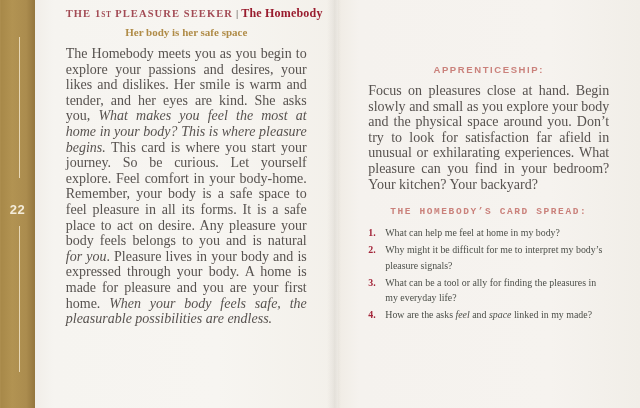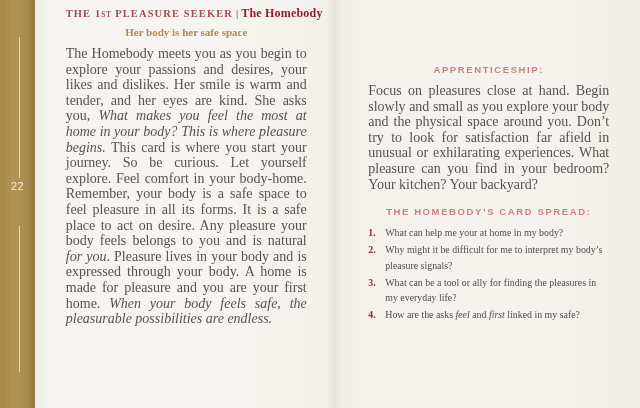--- a/index.html
+++ b/index.html
@@ -16,24 +16,24 @@
     width:35px; height:100%; position:relative; flex:none;
   }
   .band-left  { background:linear-gradient(90deg,#b4955560 0,#a88949 4%,#b29352 35%,#ab8c4e 75%,#94763d 100%); background-color:#ab8c4e; }
   .band-right { background:linear-gradient(90deg,#94763d 0,#ab8c4e 25%,#b29352 65%,#a88949 96%,#b4955560 100%); background-color:#ab8c4e; }
   .band-line { position:absolute; width:1px; background:#eee0c2; opacity:.9; }
   .band-left  .band-line { left:19px; }
   .band-right .band-line { left:15px; }
   .band-line-top    { top:37px;  height:141px; }
   .band-line-bottom { top:226px; height:146px; }
   .band-number {
-    position:absolute; top:180px; left:0; width:100%;
+    position:absolute; top:202px; left:0; width:100%;
     text-align:center; color:#f4ecda;
     font-family:"Liberation Sans", sans-serif;
-    font-size:11px; font-weight:normal; letter-spacing:.5px;
+    font-size:13px; font-weight:bold; letter-spacing:.5px;
   }
 
   
   .page { flex:1; position:relative; height:100%; }
   .page-left  { background:linear-gradient(90deg,#f1eee8 0,#f6f4f0 6%,#f7f5f1 60%,#f3f0ea 100%); }
   .page-right { background:linear-gradient(90deg,#f0ece5 0,#f5f2ee 7%,#f6f3ef 70%,#f1eee8 100%); }
   .gutter {
     position:absolute; left:327px; top:0; width:14px; height:100%;
     background:linear-gradient(90deg, rgba(80,70,60,0) 0, rgba(80,70,60,.06) 40%, rgba(80,70,60,.09) 55%, rgba(80,70,60,0) 100%);
     pointer-events:none;
@@ -56,21 +56,21 @@
     font-size:11px; margin-top:5px;
   }
 
   
   .sec-heading {
     text-align:center; color:#ca817b; font-weight:bold;
     font-family:"Liberation Sans", sans-serif;
     font-size:9.5px; letter-spacing:1.6px;
   }
   .heading-message { margin-top:23px; }
-  .heading-spread  { margin-top:11px; }
+  .heading-spread  { margin-top:11px;font-family:Liberation Mono, monospace; }
 
   
   .body-par {
     text-align:justify; color:#57524f;
     font-size:14px; line-height:15.6px;
     margin-top:8px;
   }
   .body-par em, .q-text em { font-style:italic; }
 
   
@@ -103,33 +103,33 @@
 
   <div class="page page-right">
     <div class="col">
       <div class="sec-heading">APPRENTICESHIP:</div>
       <p class="body-par">Focus on pleasures close at hand. Begin slowly and small as you explore your body and the physical space around you. Don’t try to look for satisfaction far afield in unusual or exhilarating experiences. What pleasure can you find in your bedroom? Your kitchen? Your backyard?</p>
 
       <div class="sec-heading heading-spread">THE HOMEBODY’S CARD SPREAD:</div>
       <div class="q-list">
         <div class="q-item">
           <span class="q-num">1.</span>
-          <span class="q-text"><span>What can help me your at home in my body?</span></span>
+          <span class="q-text"><span>What can help me feel at home in my body?</span></span>
         </div>
         <div class="q-item">
           <span class="q-num">2.</span>
           <span class="q-text"><span>Why might it be difficult for me to interpret my body’s pleasure signals?</span></span>
         </div>
         <div class="q-item">
           <span class="q-num">3.</span>
           <span class="q-text"><span>What can be a tool or ally for finding the pleasures in my everyday life?</span></span>
         </div>
         <div class="q-item">
           <span class="q-num">4.</span>
-          <span class="q-text"><span>How are the asks </span><em>feel</em><span> and </span><em>first</em><span> linked in my safe?</span></span>
+          <span class="q-text"><span>How are the asks </span><em>feel</em><span> and </span><em>space</em><span> linked in my made?</span></span>
         </div>
       </div>
     </div>
   </div>
 
 
 </div>
 
 <div class="gutter"></div>
 

